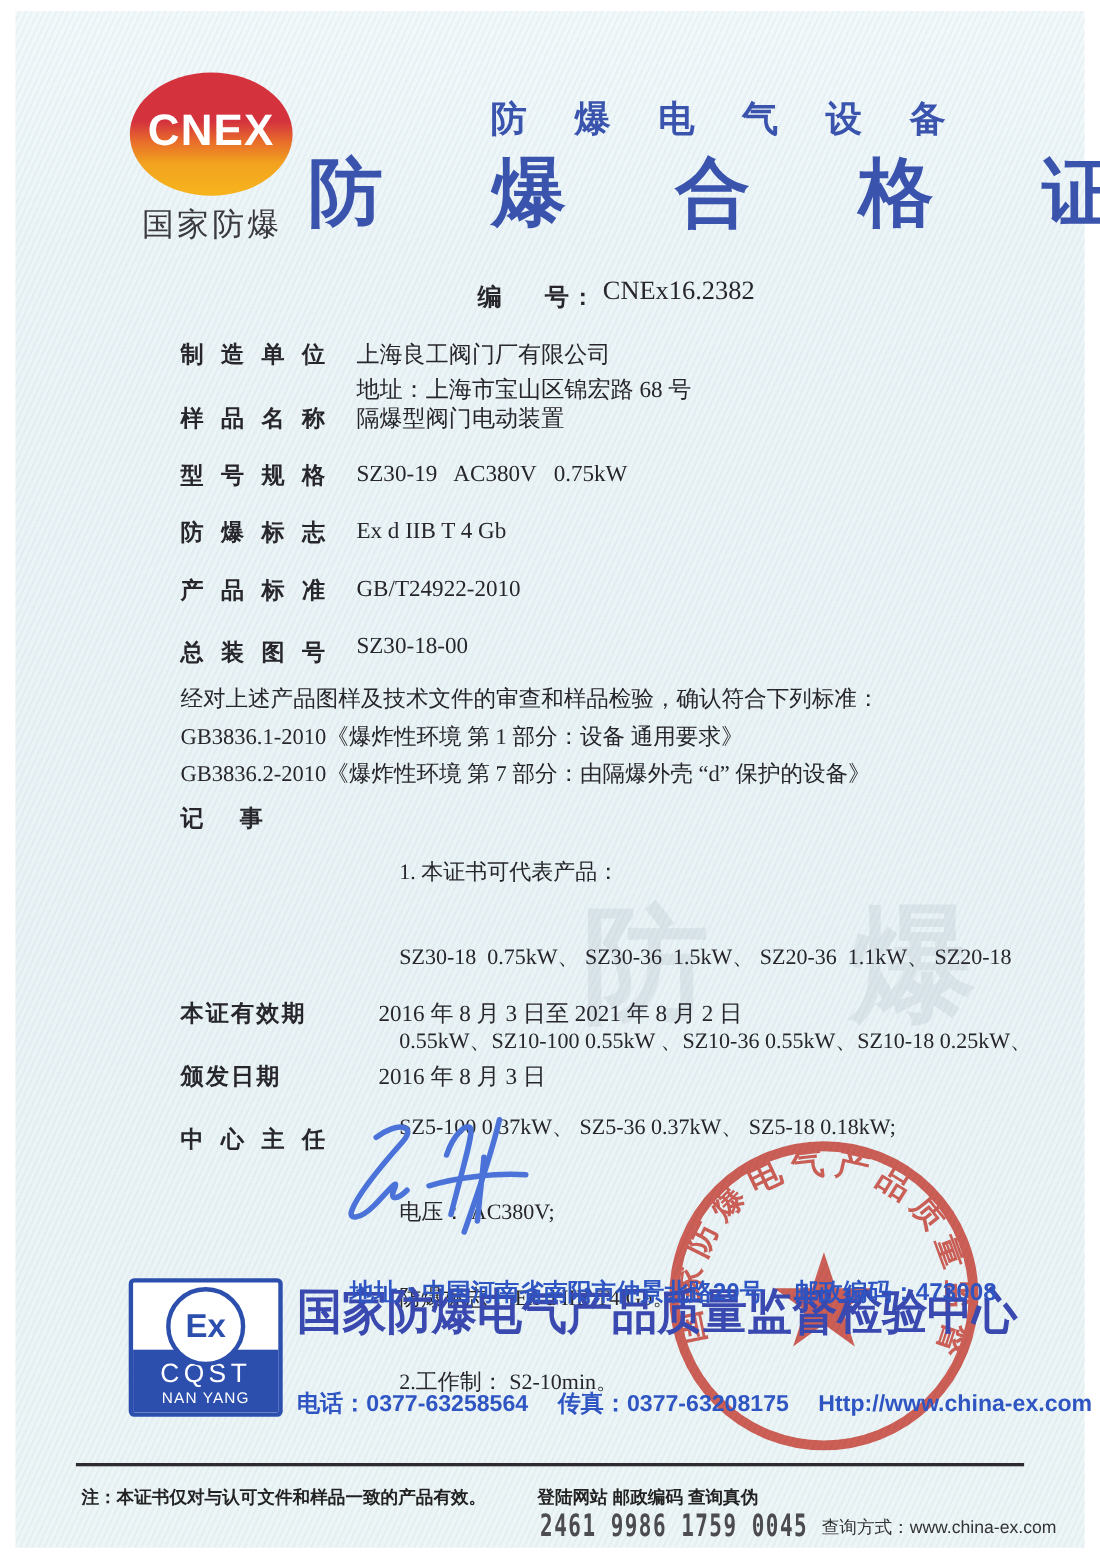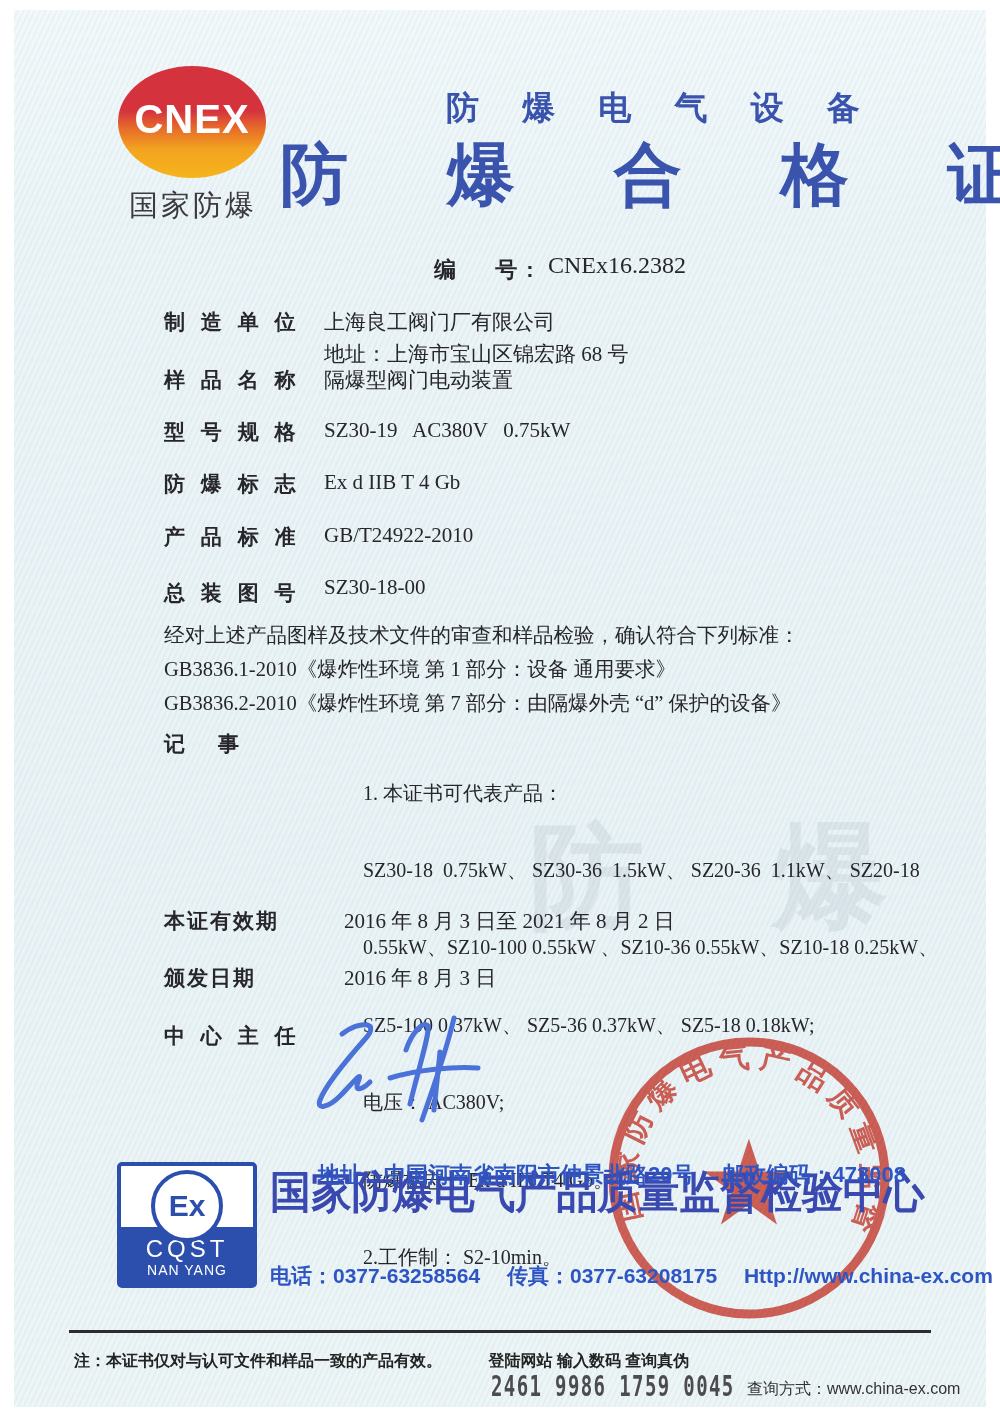--- a/index.html
+++ b/index.html
@@ -151,19 +151,19 @@
       <div class="badge-circle">Ex</div>
     </div>
 
     <div class="org-name">国家防爆电气产品质量监督检验中心</div>
     <div class="org-address">地址：中国河南省南阳市仲景北路20号　 邮政编码：473008</div>
     <div class="org-contact">电话：0377-63258564　 传真：0377-63208175　 Http://www.china-ex.com</div>
 
     <div class="rule"></div>
     <div class="foot-note">
       <span>注：本证书仅对与认可文件和样品一致的产品有效。</span>
-      <span class="foot-hint">登陆网站 输入数码 查询真伪</span>
+      <span class="foot-hint">登陆网站 邮政编码 查询真伪</span>
     </div>
     <div class="foot-code">2461 9986 1759 0045</div>
     <div class="foot-query">查询方式：www.china-ex.com</div>
 
   </div>
 </div>
 
 </body></html>

